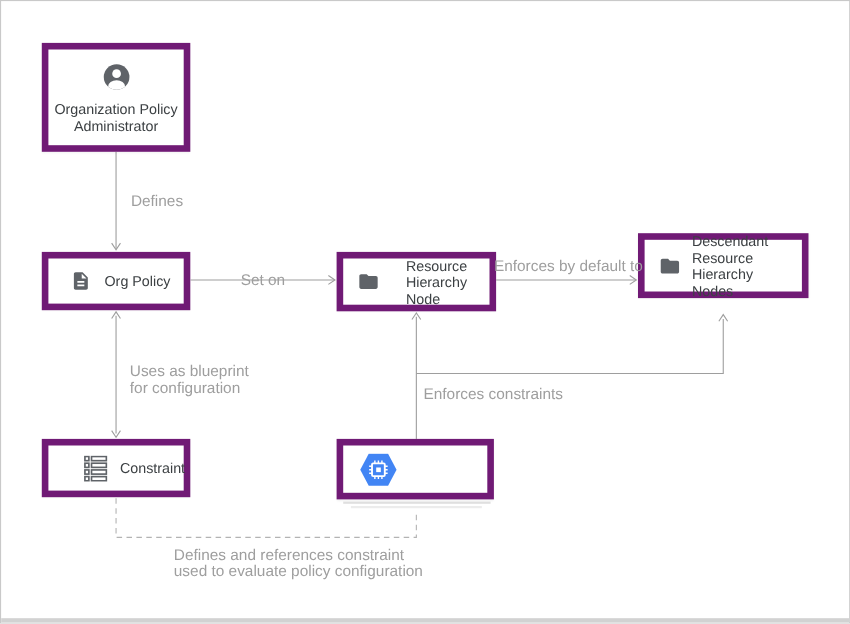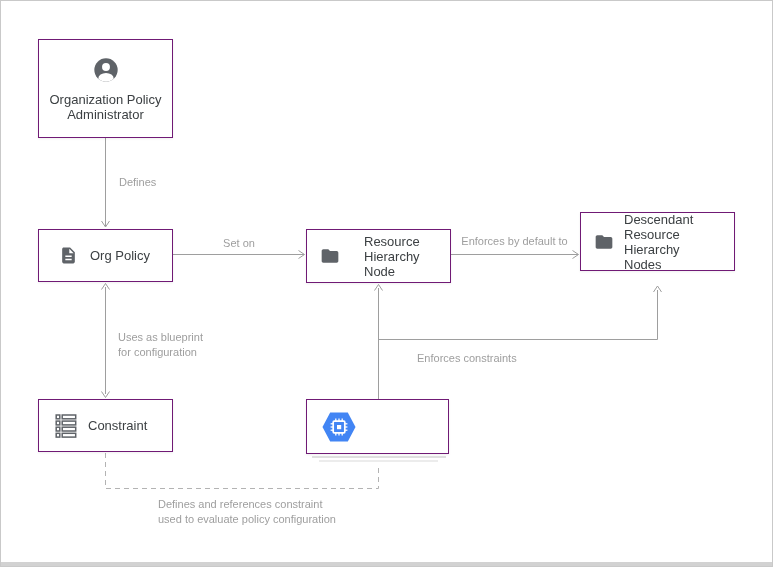--- a/index.html
+++ b/index.html
@@ -15,56 +15,56 @@
   .bottom-bar {
     position: absolute; left: 0; right: 0; bottom: 0;
     height: 4px; background: #d2d2d2;
   }
   .connectors { position: absolute; left: 0; top: 0; pointer-events: none; }
 
   .node {
     position: absolute;
     box-sizing: border-box;
     background: #ffffff;
-    border: 1px solid #701a75;
+    border: 6px solid #701a75;
     box-shadow: 0 1px 2px rgba(60,64,67,0.08);
     display: flex;
     align-items: center;
     color: #3c4043;
     font-size: 13px;
     line-height: 15px;
   }
   .node .txt { display: flex; flex-direction: column; }
   .node-admin {
     left: 37px; top: 38px; width: 135px; height: 99px;
     flex-direction: column; justify-content: center;
     text-align: center; gap: 8px;
   }
   .node-org-policy  { left: 37px;  top: 228px; width: 135px; height: 53px; padding-left: 20px; gap: 12px; }
   .node-resource    { left: 305px; top: 228px; width: 145px; height: 54px; padding-left: 13px; gap: 24px; }
   .node-descendant  { left: 579px; top: 211px; width: 155px; height: 59px; padding-left: 13px; gap: 10px; }
-  .node-constraint  { left: 37px;  top: 398px; width: 135px; height: 53px; padding-left: 16px; gap: 11px; }
+  .node-constraint  { left: 37px;  top: 398px; width: 135px; height: 53px; padding-left: 32px; gap: 11px; }
   .node-gcp         { left: 305px; top: 398px; width: 143px; height: 55px; padding-left: 15px; gap: 11px; }
 
   .stack-line { position: absolute; height: 2px; }
   .stack-line.s1 { left: 311px; top: 455px; width: 134px; background: #dfdfdf; }
   .stack-line.s2 { left: 318px; top: 459px; width: 119px; background: #ececec; }
 
   .edge-label {
     position: absolute;
     color: #9e9e9e;
-    font-size: 11px;
+    font-size: 14px;
     line-height: 15px;
     white-space: nowrap;
   }
   .lbl-defines    { left: 118px; top: 174px; }
-  .lbl-set-on     { left: 172px; top: 235px; width: 132px; text-align: center; }
+  .lbl-set-on     { left: 172px; top: 246px; width: 132px; text-align: center; }
   .lbl-inherited  { left: 448px; top: 233px; width: 131px; text-align: center; }
   .lbl-blueprint  { left: 117px; top: 329px; }
-  .lbl-enforces   { left: 384px; top: 350px; margin-left: 32px; }
+  .lbl-enforces   { left: 384px; top: 350px; }
   .lbl-caption    { left: 157px; top: 496px; }
 
   .icon { flex: 0 0 auto; display: block; }
 </style>
 </head>
 <body>
 
 <div class="frame">
 
   <svg class="connectors" width="773" height="567" viewBox="0 0 773 567">

